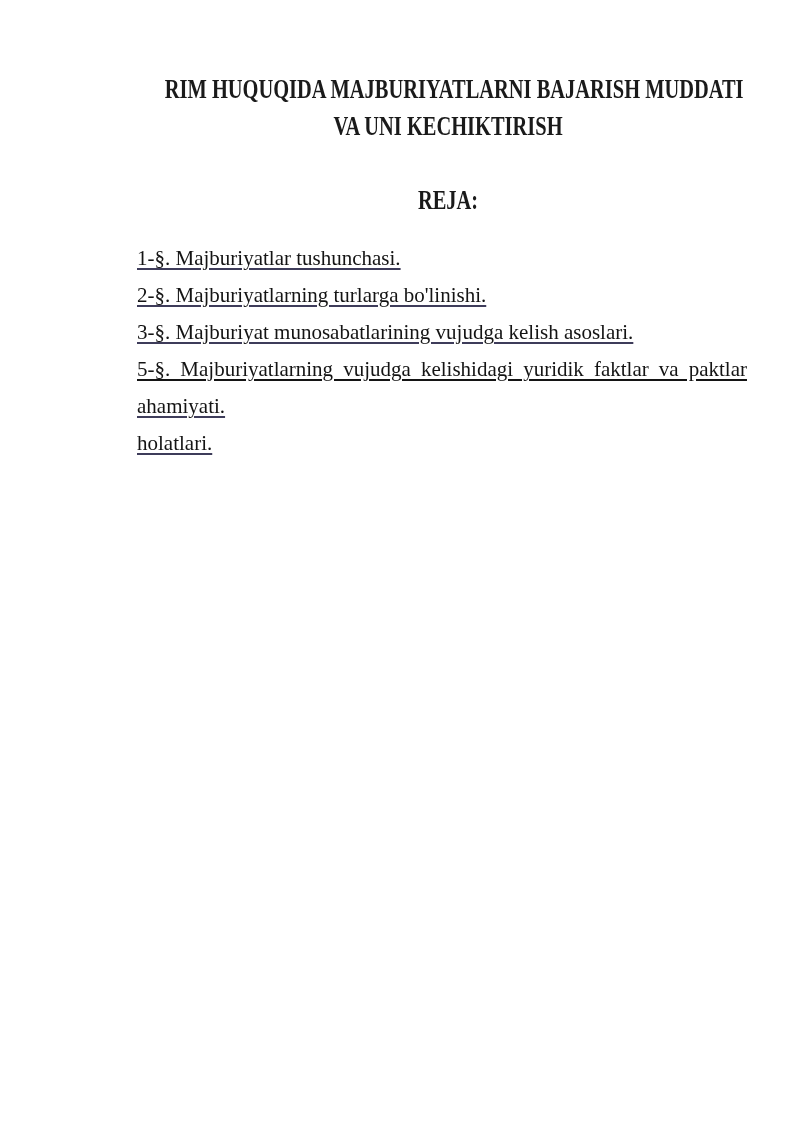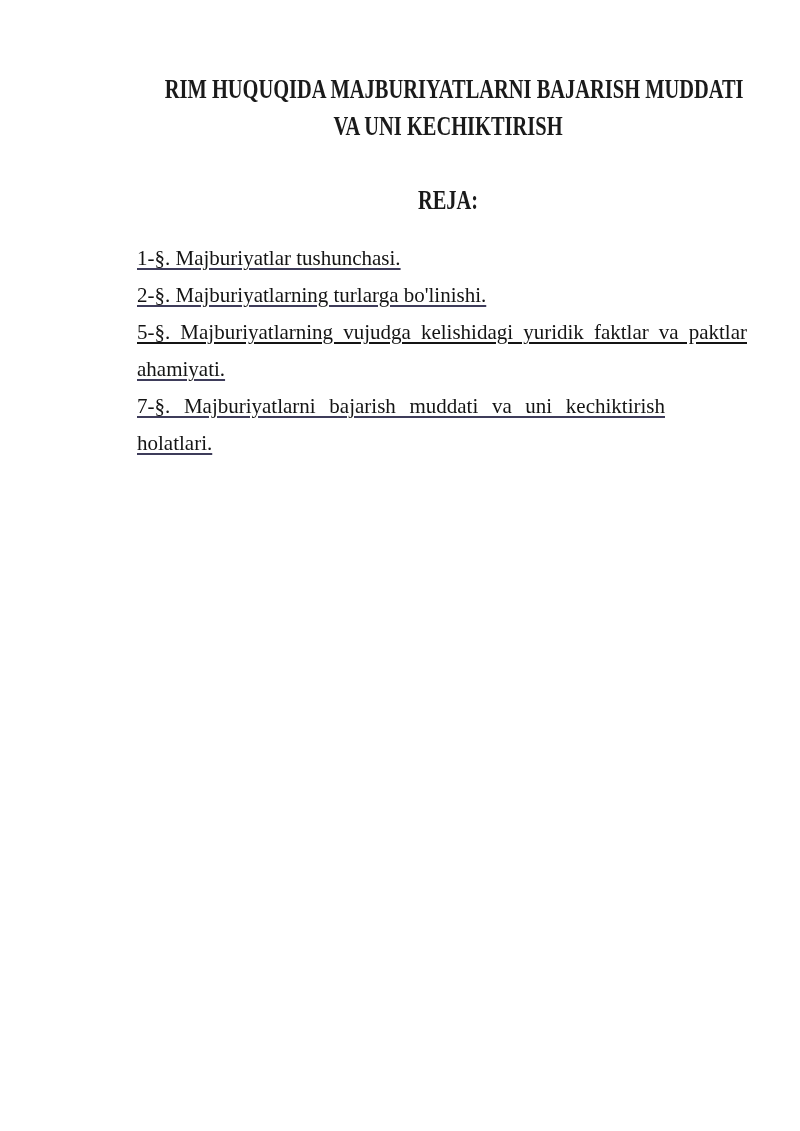--- a/index.html
+++ b/index.html
@@ -86,19 +86,19 @@
   <header class="title-block">
     <div class="title-line">RIM HUQUQIDA MAJBURIYATLARNI BAJARISH MUDDATI</div>
     <div class="title-line">VA UNI KECHIKTIRISH</div>
   </header>
 
   <div class="heading-block">REJA:</div>
 
   <main class="plan">
     <div class="plan-line">1-§. Majburiyatlar tushunchasi.</div>
     <div class="plan-line">2-§. Majburiyatlarning turlarga bo'linishi.</div>
+    <div class="plan-line">3-§. Majburiyat munosabatlarining vujudga kelish asoslari.</div>
     <div class="plan-line justify-full">5-§. Majburiyatlarning vujudga kelishidagi yuridik faktlar va paktlar</div>
     <div class="plan-line">ahamiyati.</div>
-    <div class="plan-line justify-narrow">7-§. Majburiyatlarni bajarish muddati va uni kechiktirish</div>
     <div class="plan-line">holatlari.</div>
   </main>
 
 </div>
 
 </body></html>

